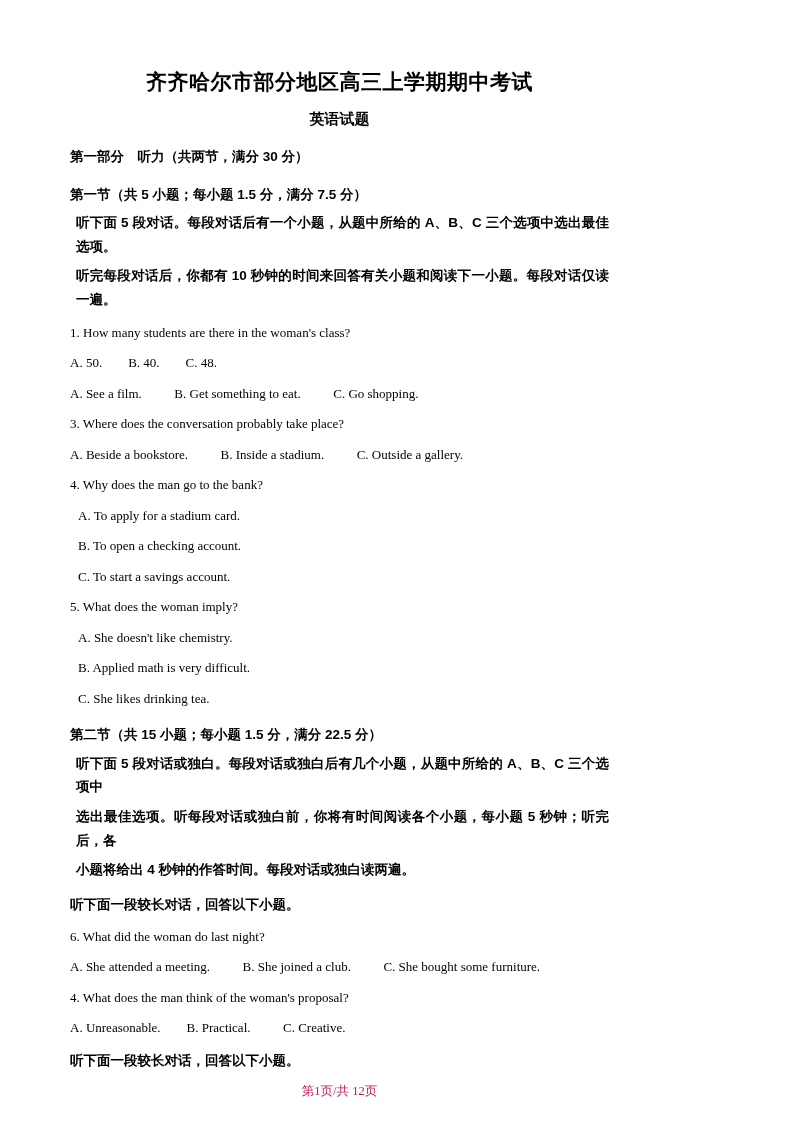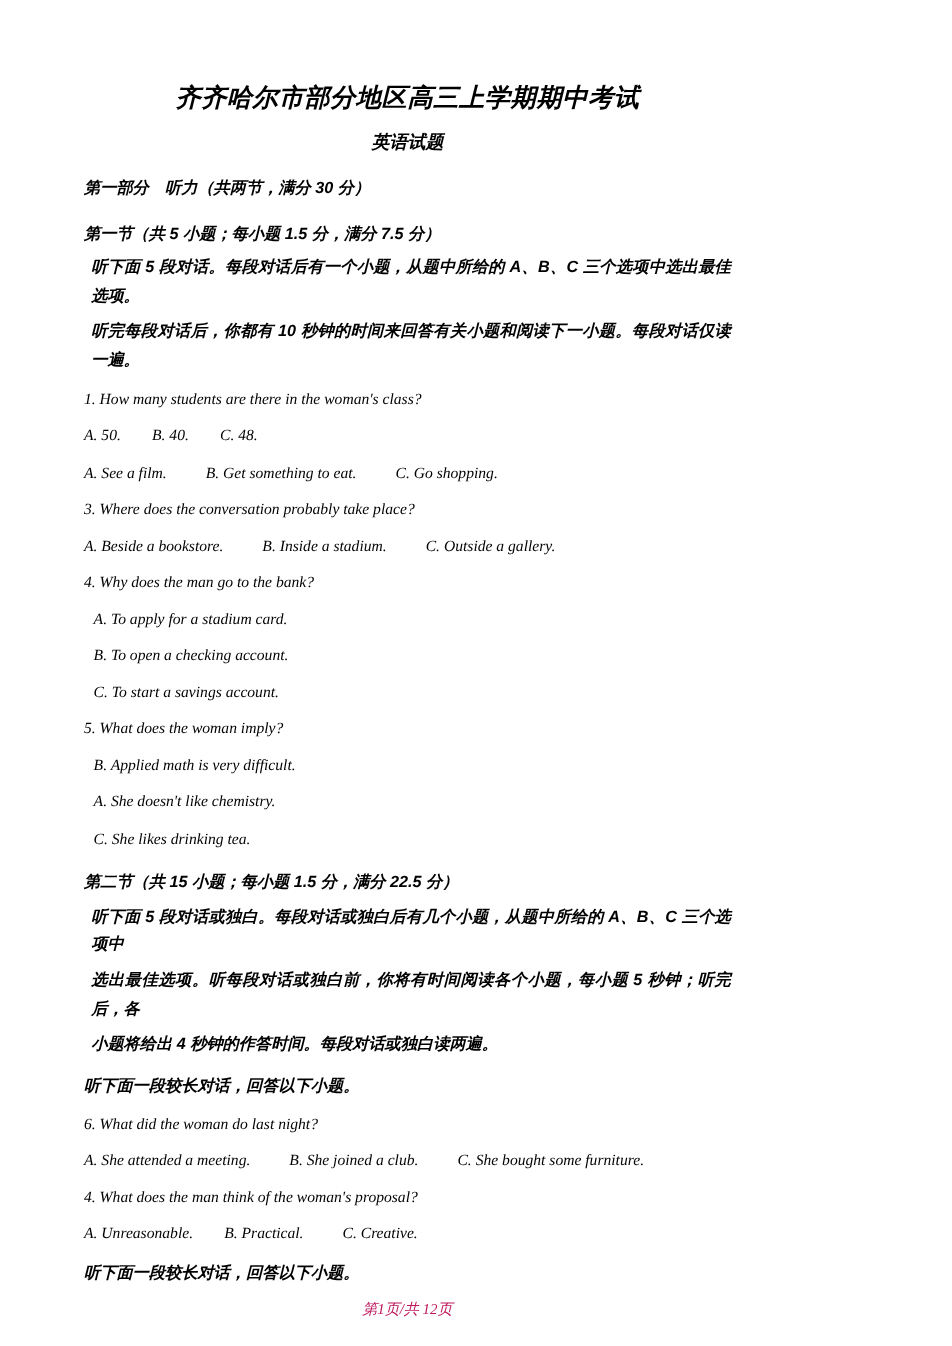--- a/index.html
+++ b/index.html
@@ -14,21 +14,20 @@
     color: #000000;
     position: relative;
     overflow: hidden;
   }
   .page {
     position: relative;
     width: 679px;
     height: 1122px;
     box-sizing: border-box;
     padding: 48px 70px 0 70px;
-    font-style: italic;
   }
   .doc-title {
     text-align: center;
     font-family: "Liberation Sans", sans-serif;
     font-weight: bold;
     font-size: 21px;
     letter-spacing: 0.5px;
     margin: 18px 0 0 0;
     line-height: 1.5;
   }
@@ -114,22 +113,22 @@
 
   <p class="q">3. Where does the conversation probably take place?</p>
   <p class="opts">A. Beside a bookstore.          B. Inside a stadium.          C. Outside a gallery.</p>
 
   <p class="q">4. Why does the man go to the bank?</p>
   <p class="opt-line indent1">A. To apply for a stadium card.</p>
   <p class="opt-line indent1">B. To open a checking account.</p>
   <p class="opt-line indent1">C. To start a savings account.</p>
 
   <p class="q">5. What does the woman imply?</p>
+  <p class="opt-line indent1">A. She doesn't like chemistry.</p>
   <p class="opt-line indent1">B. Applied math is very difficult.</p>
-  <p class="opt-line indent1">A. She doesn't like chemistry.</p>
   <p class="opt-line indent1">C. She likes drinking tea.</p>
 
   <p class="section-head">第二节（共 15 小题；每小题 1.5 分，满分 22.5 分）</p>
   <p class="instr">听下面 5 段对话或独白。每段对话或独白后有几个小题，从题中所给的 A、B、C 三个选项中</p>
   <p class="instr">选出最佳选项。听每段对话或独白前，你将有时间阅读各个小题，每小题 5 秒钟；听完后，各</p>
   <p class="instr">小题将给出 4 秒钟的作答时间。每段对话或独白读两遍。</p>
 
   <p class="cn-line">听下面一段较长对话，回答以下小题。</p>
 
   <p class="q">6. What did the woman do last night?</p>

